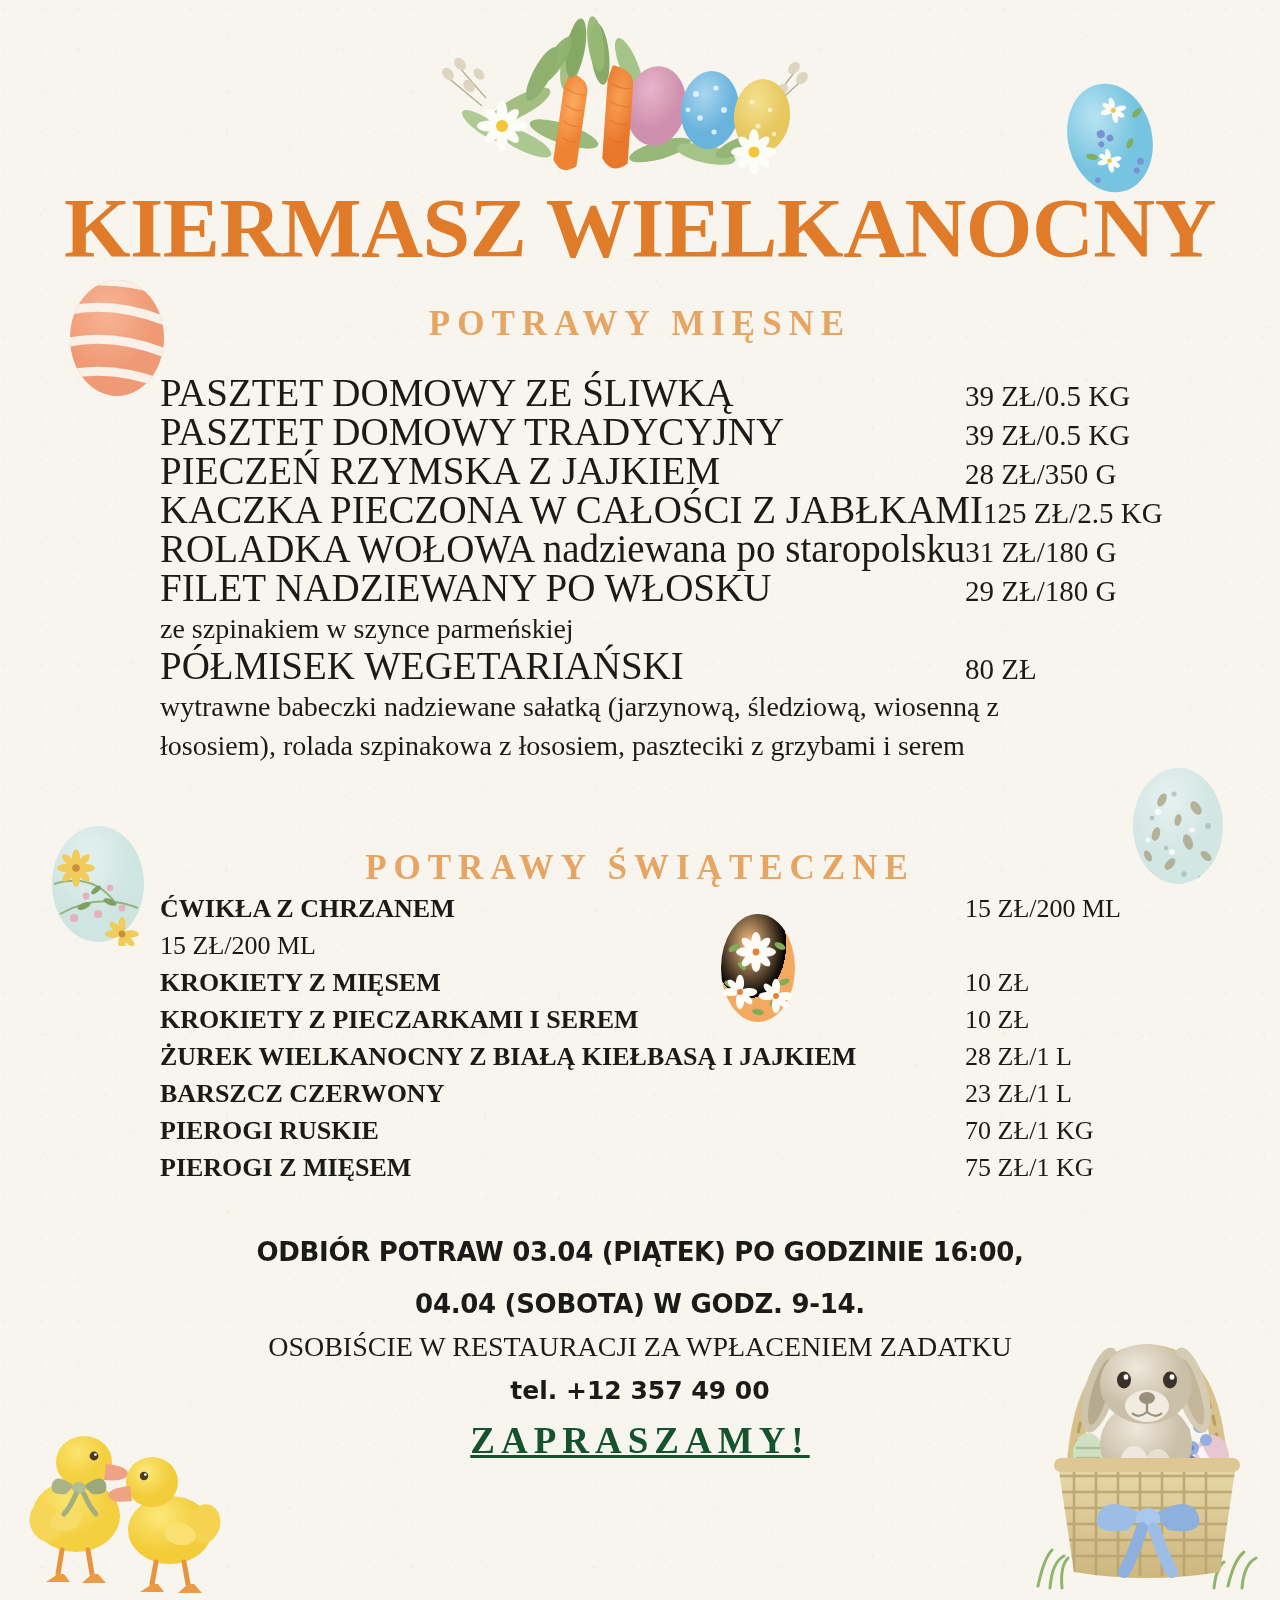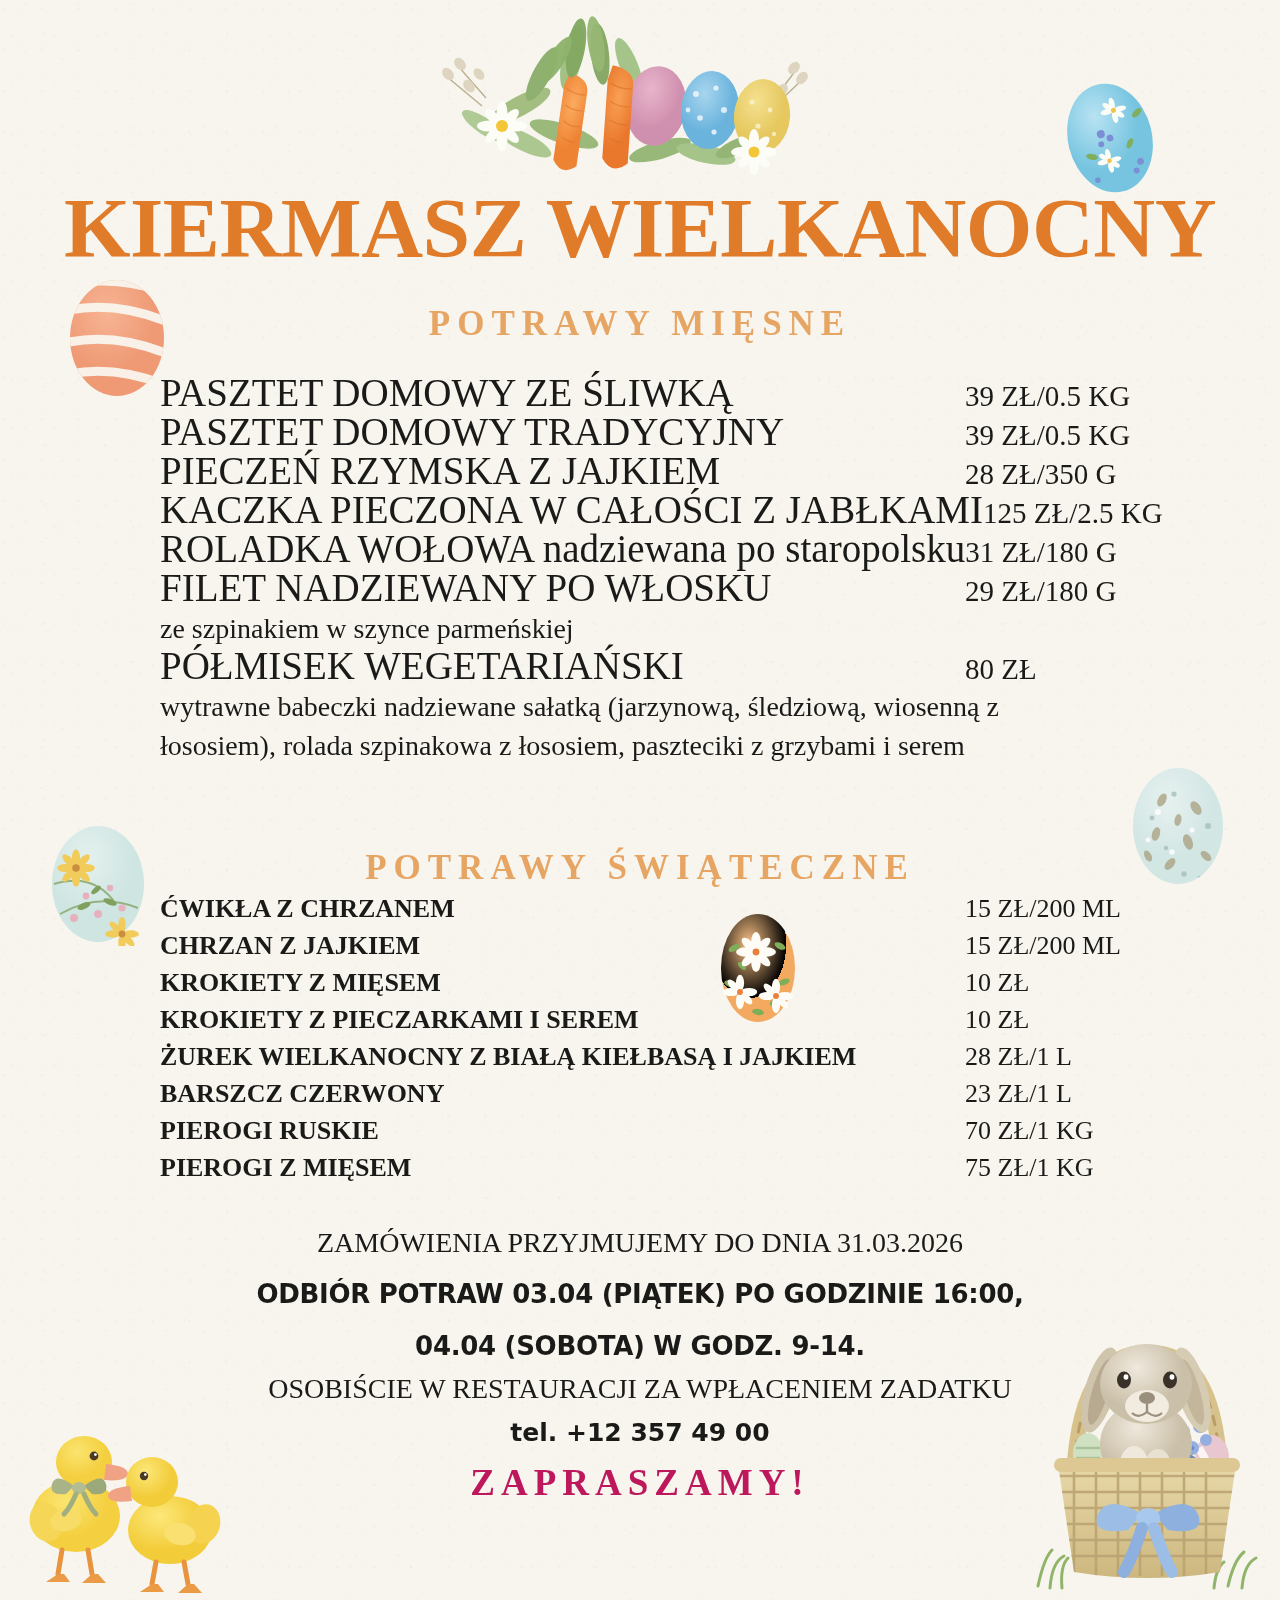--- a/index.html
+++ b/index.html
@@ -111,21 +111,22 @@
     font-weight:700;
     font-size:25px;
     line-height:46px;
   }
   #closing-line{
     font-family:"Liberation Serif", serif;
     font-weight:700;
     font-size:37px;
     line-height:54px;
     letter-spacing:6px;
-    color:#be185d;
+    color:#14532d;
+    text-decoration:underline;
   }
 
   
   #egg-striped-left  { left:62px;   top:272px;  width:110px; height:125px; }
   #egg-blue-topright { left:1058px; top:76px;   width:104px; height:122px; }
   #egg-mint-left     { left:40px;   top:818px;  width:116px; height:128px; }
   #egg-speckled-right{ left:1122px; top:760px;  width:112px; height:128px; }
   #egg-orange-center { left:712px;  top:908px;  width:92px;  height:118px; z-index:4; }
   #ducklings         { left:18px;   top:1398px; width:215px; height:200px; }
   #bunny-basket      { left:1016px; top:1268px; width:262px; height:332px; }
@@ -690,21 +691,20 @@
 </div>
 
 <div class="section-title" id="section-title-holiday">POTRAWY ŚWIĄTECZNE</div>
 
 <div class="menu-block" id="menu-holiday">
   <div class="row">
     <span class="name">ĆWIKŁA Z CHRZANEM</span>
     <span class="price">15 ZŁ/200 ML</span>
   </div>
   <div class="row">
-    <span class="name">CHRZAN Z JAJKIEM</span>
     <span class="price">15 ZŁ/200 ML</span>
   </div>
   <div class="row">
     <span class="name">KROKIETY Z MIĘSEM</span>
     <span class="price">10 ZŁ</span>
   </div>
   <div class="row">
     <span class="name">KROKIETY Z PIECZARKAMI I SEREM</span>
     <span class="price">10 ZŁ</span>
   </div>
@@ -720,19 +720,18 @@
     <span class="name">PIEROGI RUSKIE</span>
     <span class="price">70 ZŁ/1 KG</span>
   </div>
   <div class="row">
     <span class="name">PIEROGI Z MIĘSEM</span>
     <span class="price">75 ZŁ/1 KG</span>
   </div>
 </div>
 
 <div id="footer">
-  <div class="f-line">ZAMÓWIENIA PRZYJMUJEMY DO DNIA 31.03.2026</div>
   <div class="f-bold">ODBIÓR POTRAW 03.04 (PIĄTEK) PO GODZINIE 16:00,</div>
   <div class="f-bold">04.04 (SOBOTA) W GODZ. 9-14.</div>
   <div class="f-line">OSOBIŚCIE W RESTAURACJI ZA WPŁACENIEM ZADATKU</div>
   <div class="f-phone">tel. +12 357 49 00</div>
   <div id="closing-line">ZAPRASZAMY!</div>
 </div>
 
 </body></html>

